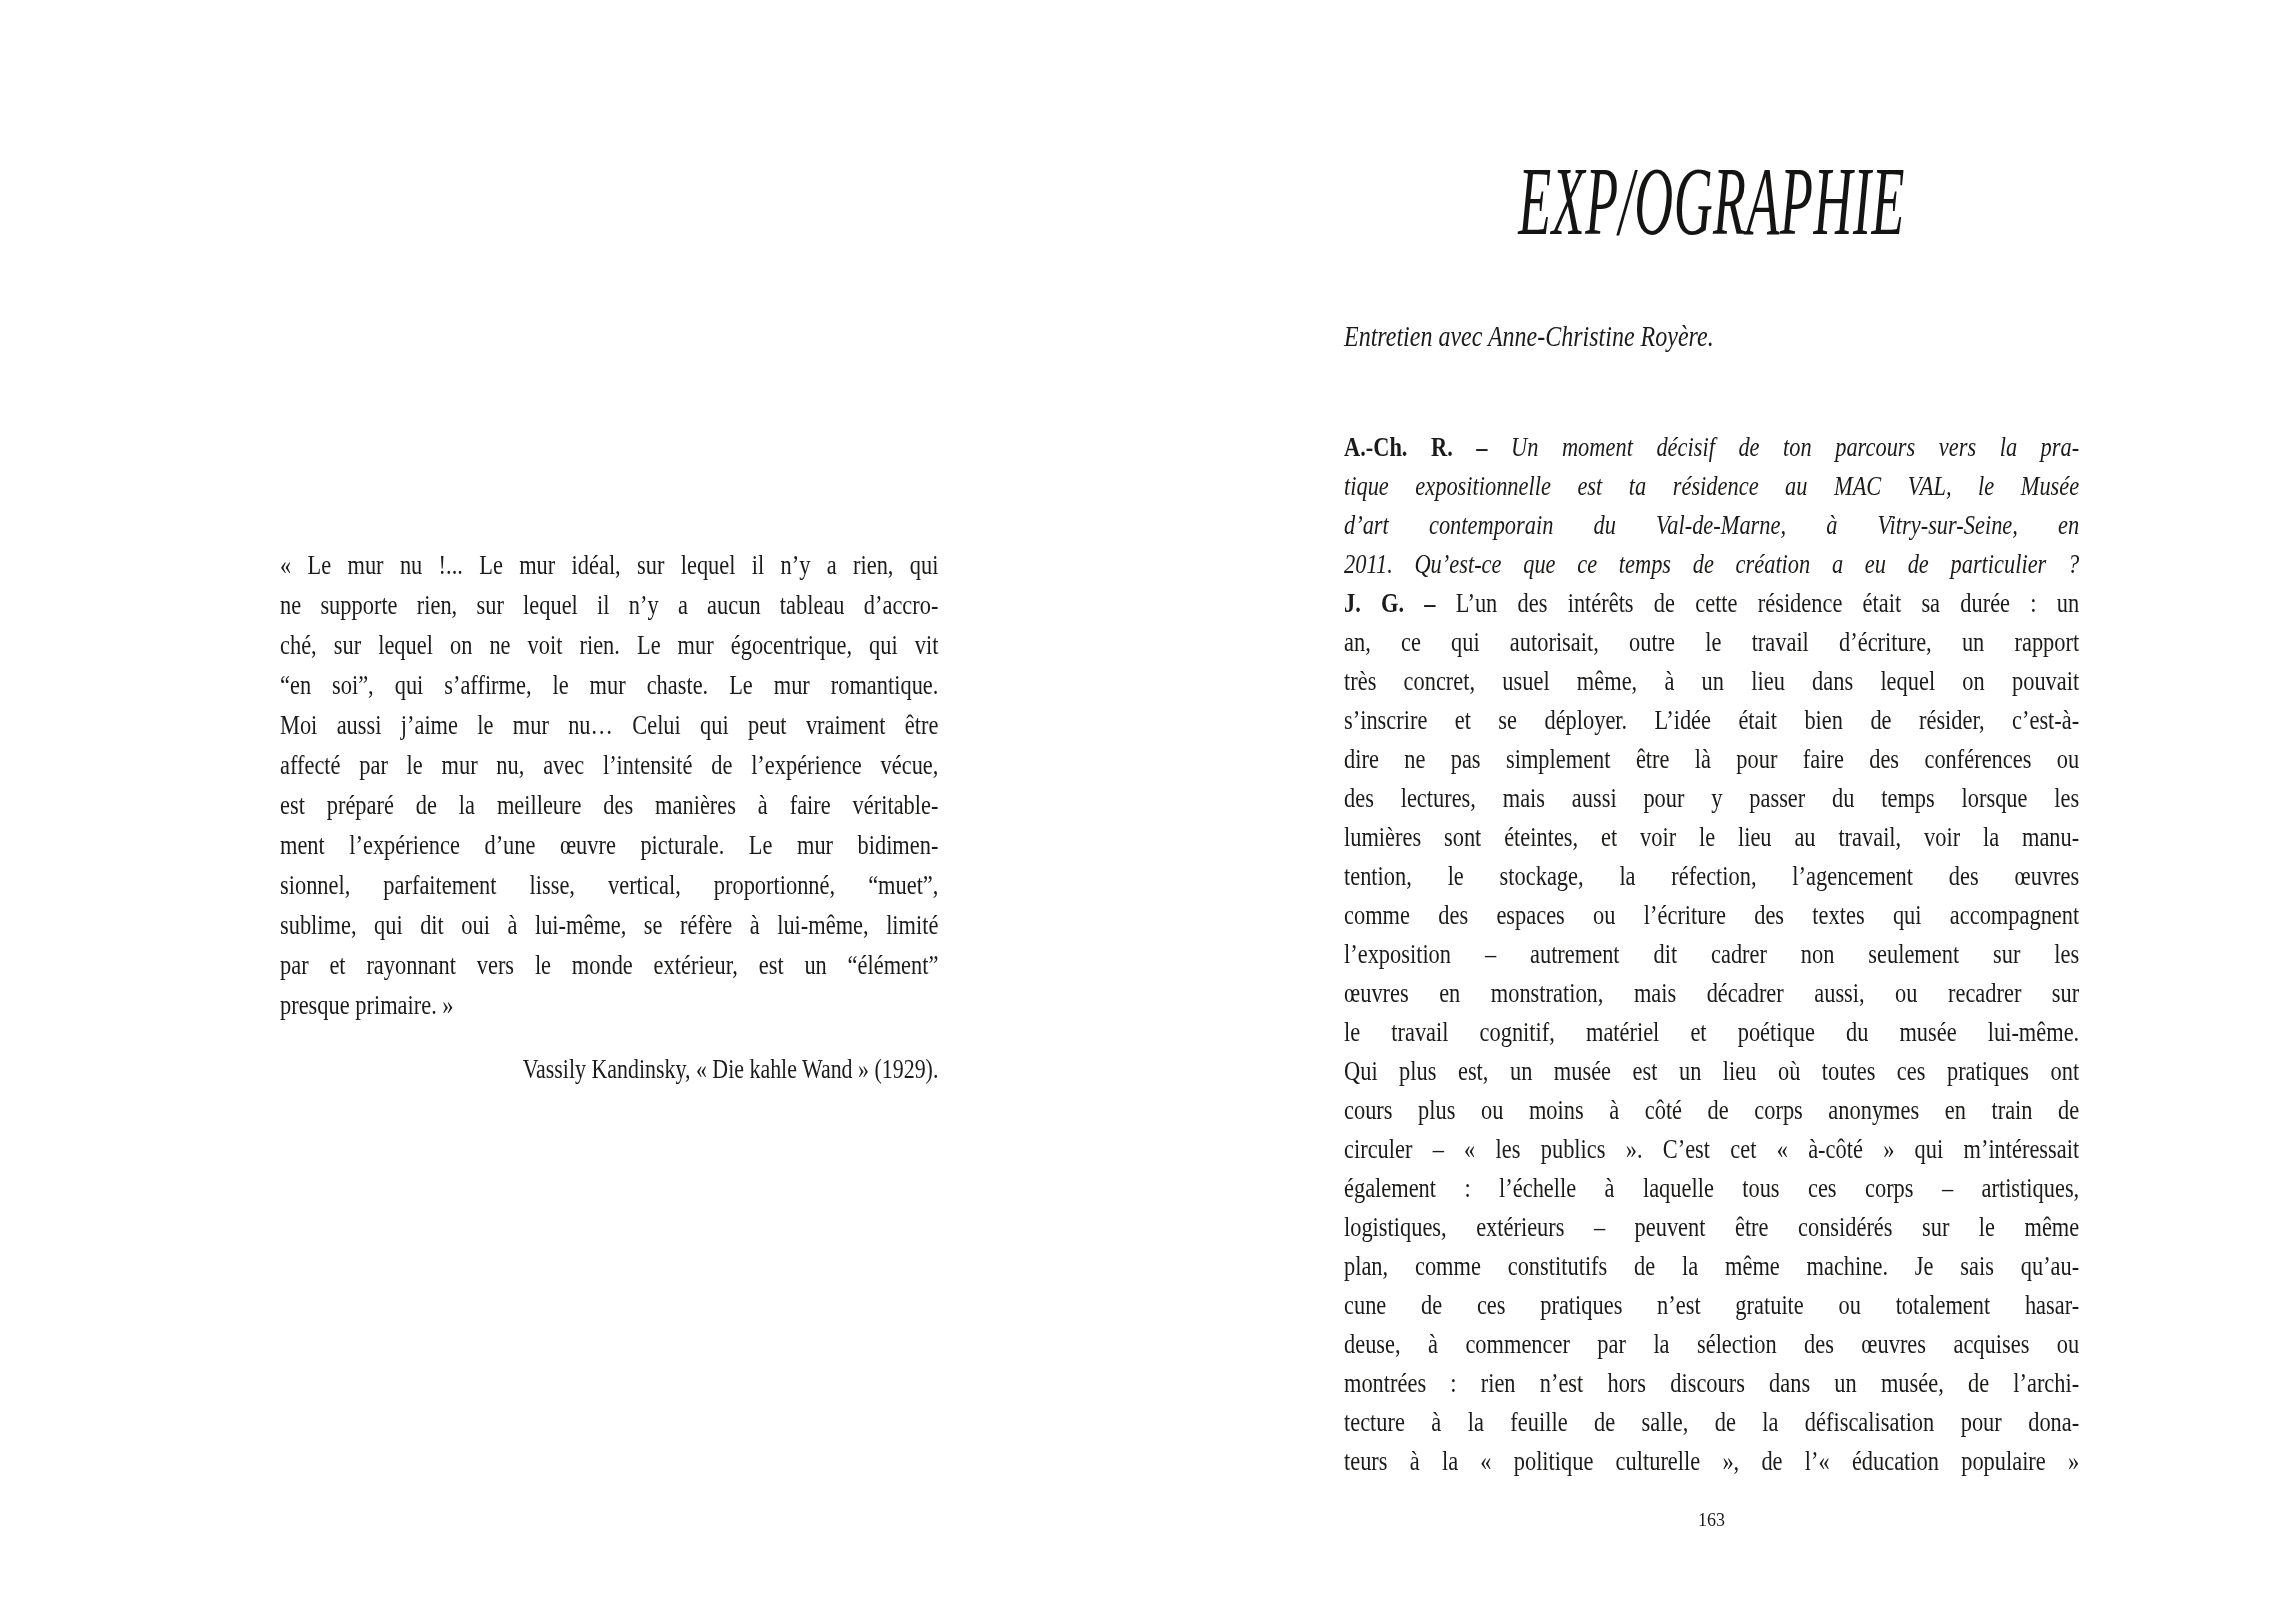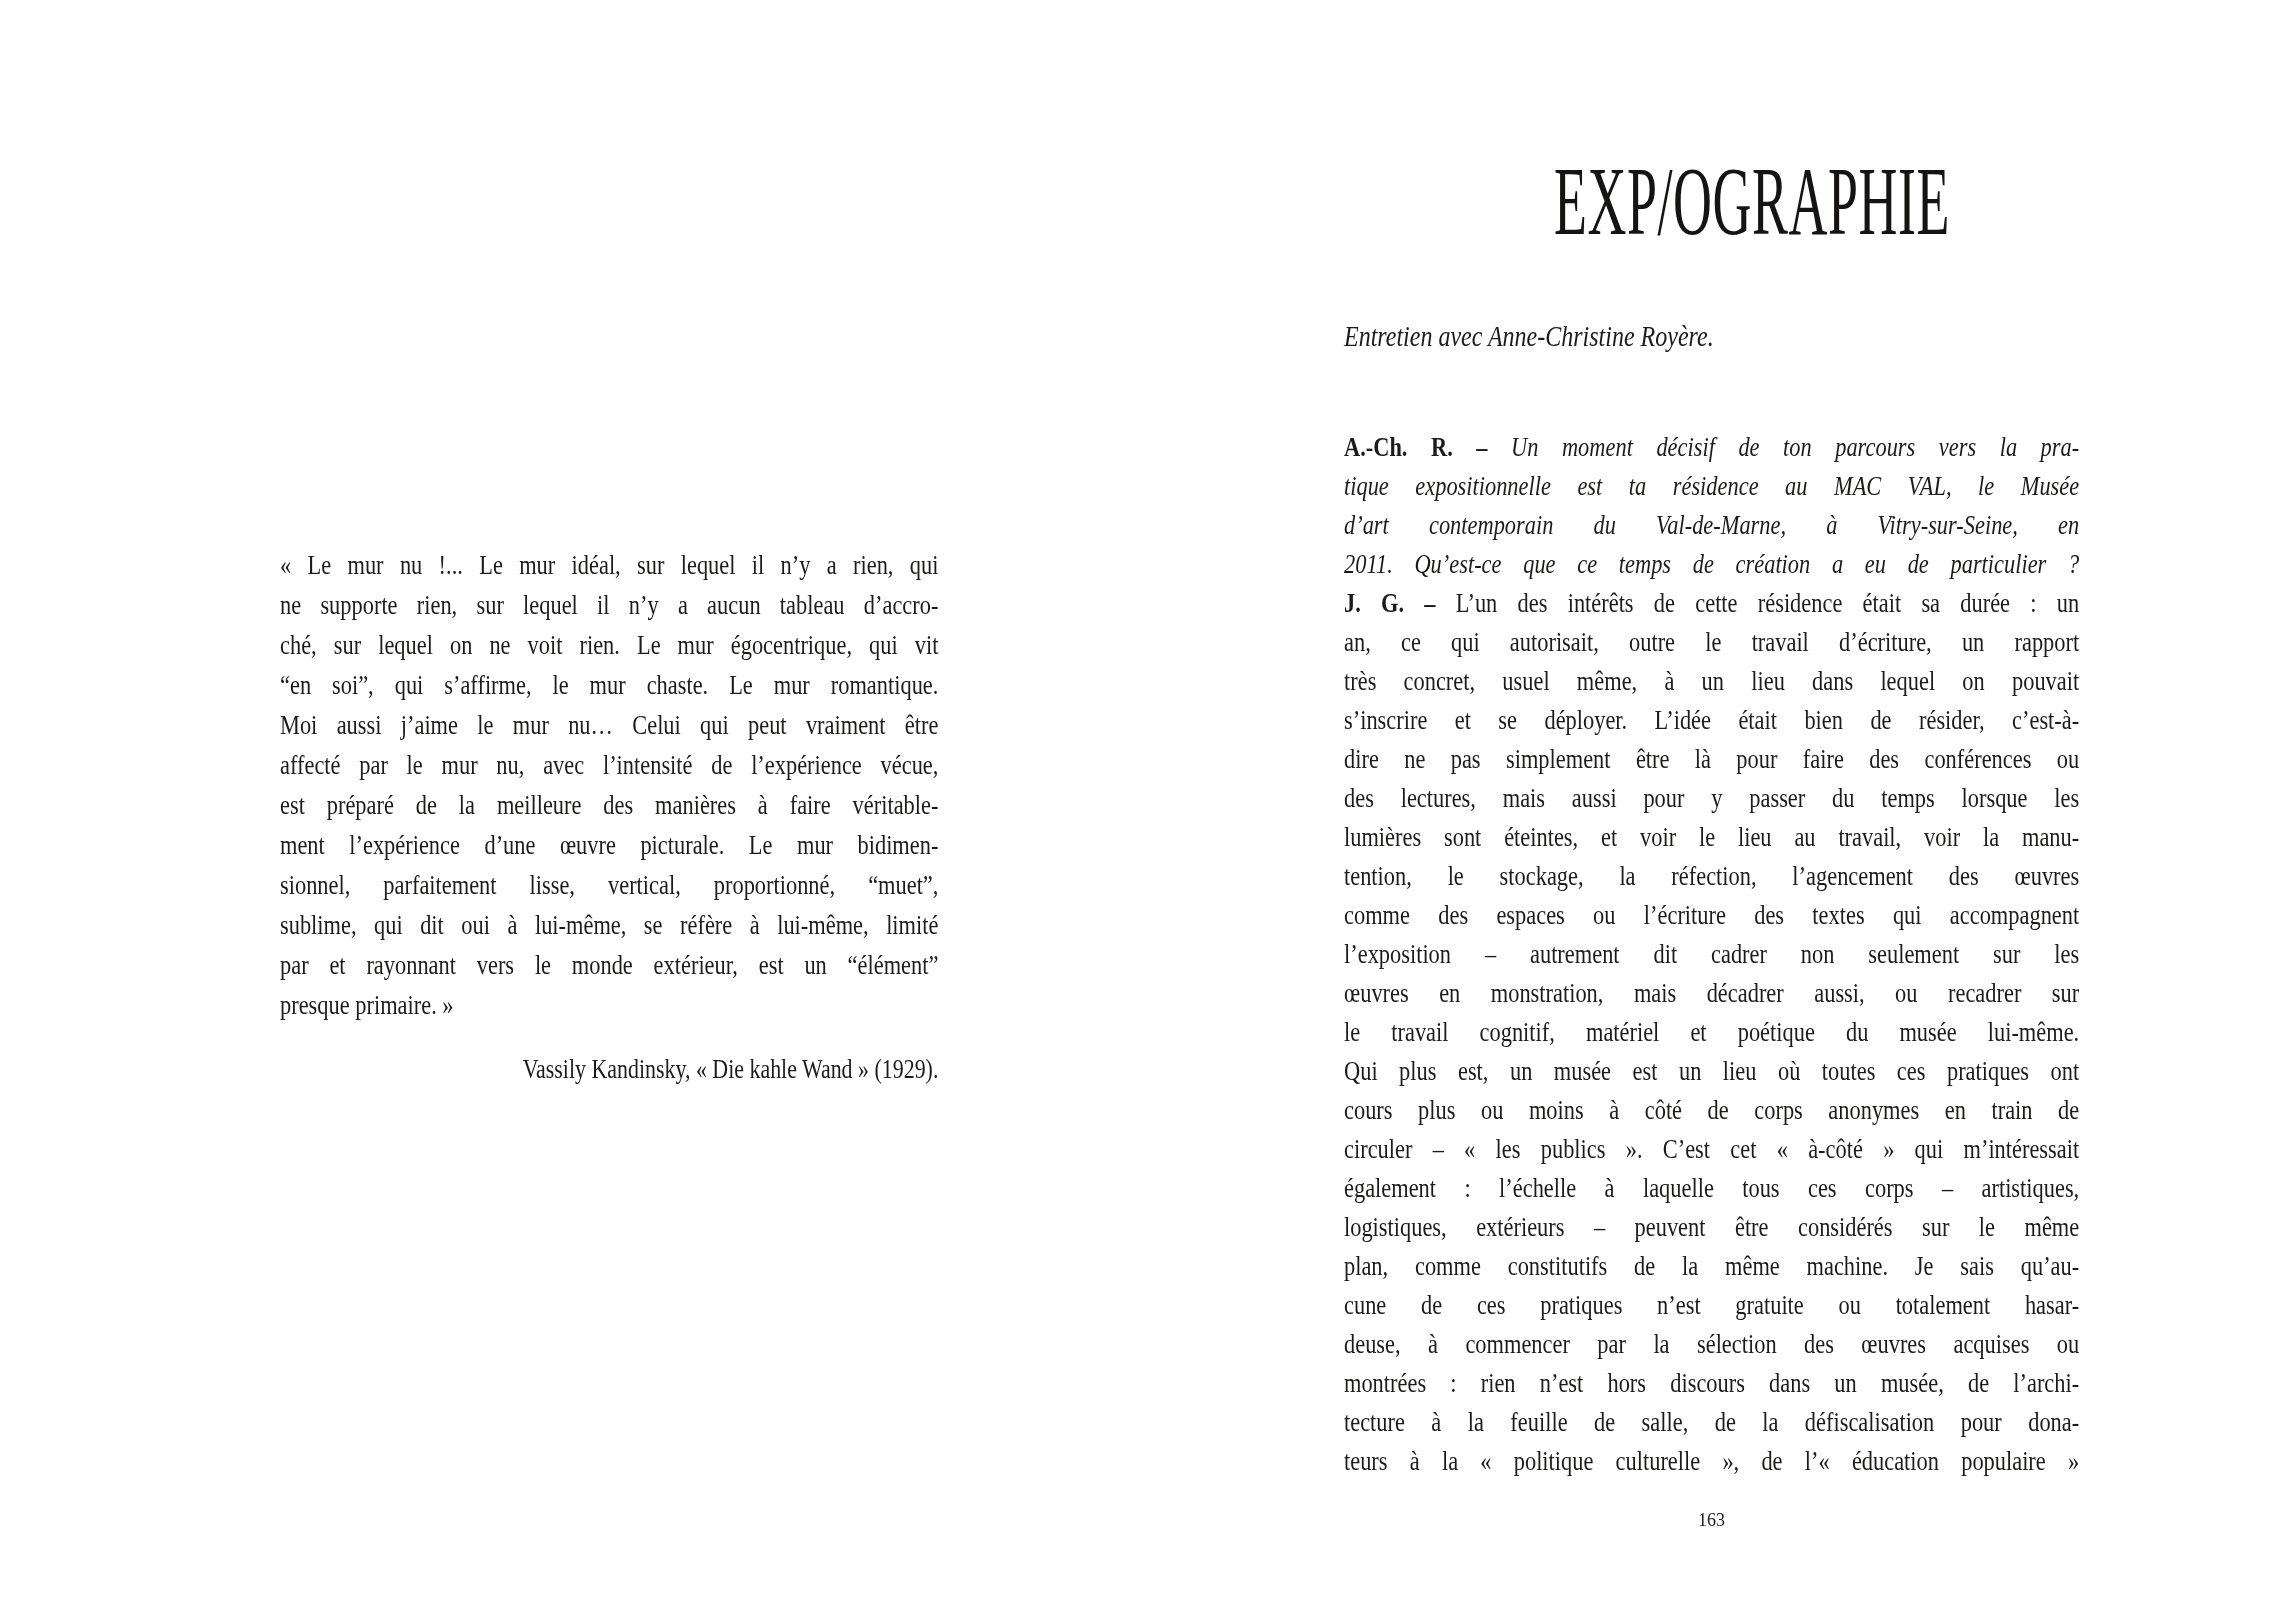--- a/index.html
+++ b/index.html
@@ -30,26 +30,27 @@
     width: 823px;
     transform: scaleX(0.8);
     transform-origin: 0 0;
     font-size: 27.4px;
     line-height: 33px;
     text-align: right;
   }
   
   .chapter-title {
     position: absolute;
-    left: 1384px; top: 152px;
+    left: 1344px; top: 152px;
     width: 735px;
     text-align: center;
     font-weight: 400;
     line-height: 98px;
     white-space: nowrap;
+    font-style: italic;
   }
   .chapter-title .title-inner {
     display: inline-block;
     font-size: 98px;
     letter-spacing: 1px;
     transform: scaleX(0.55);
     transform-origin: center top;
     color: #151413;
   }
   .subtitle {

